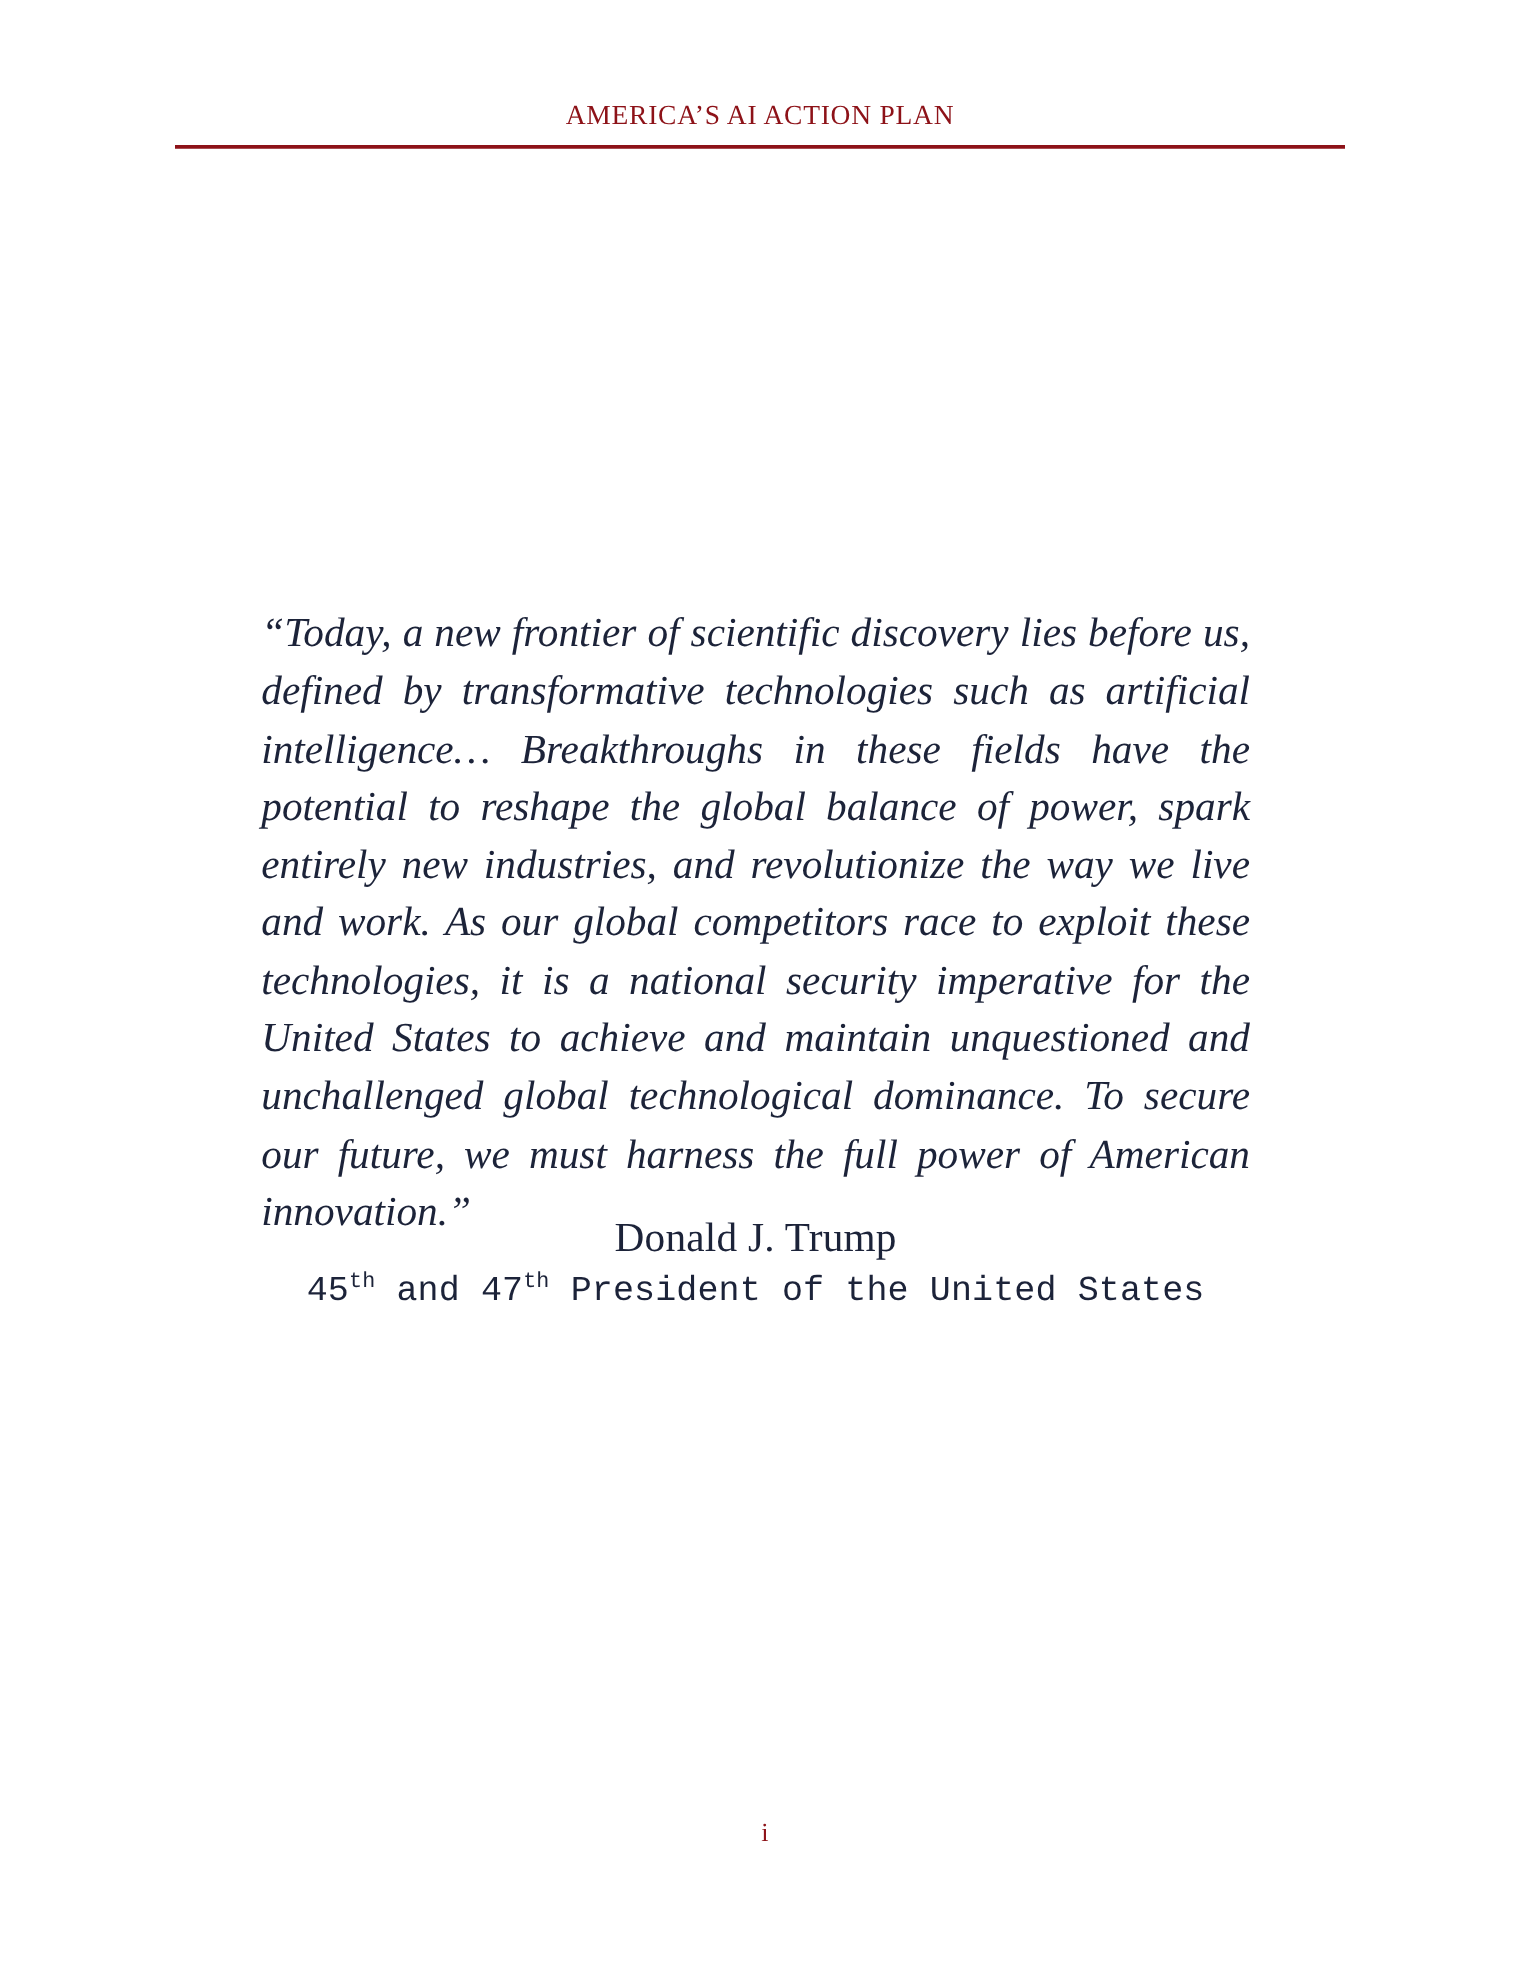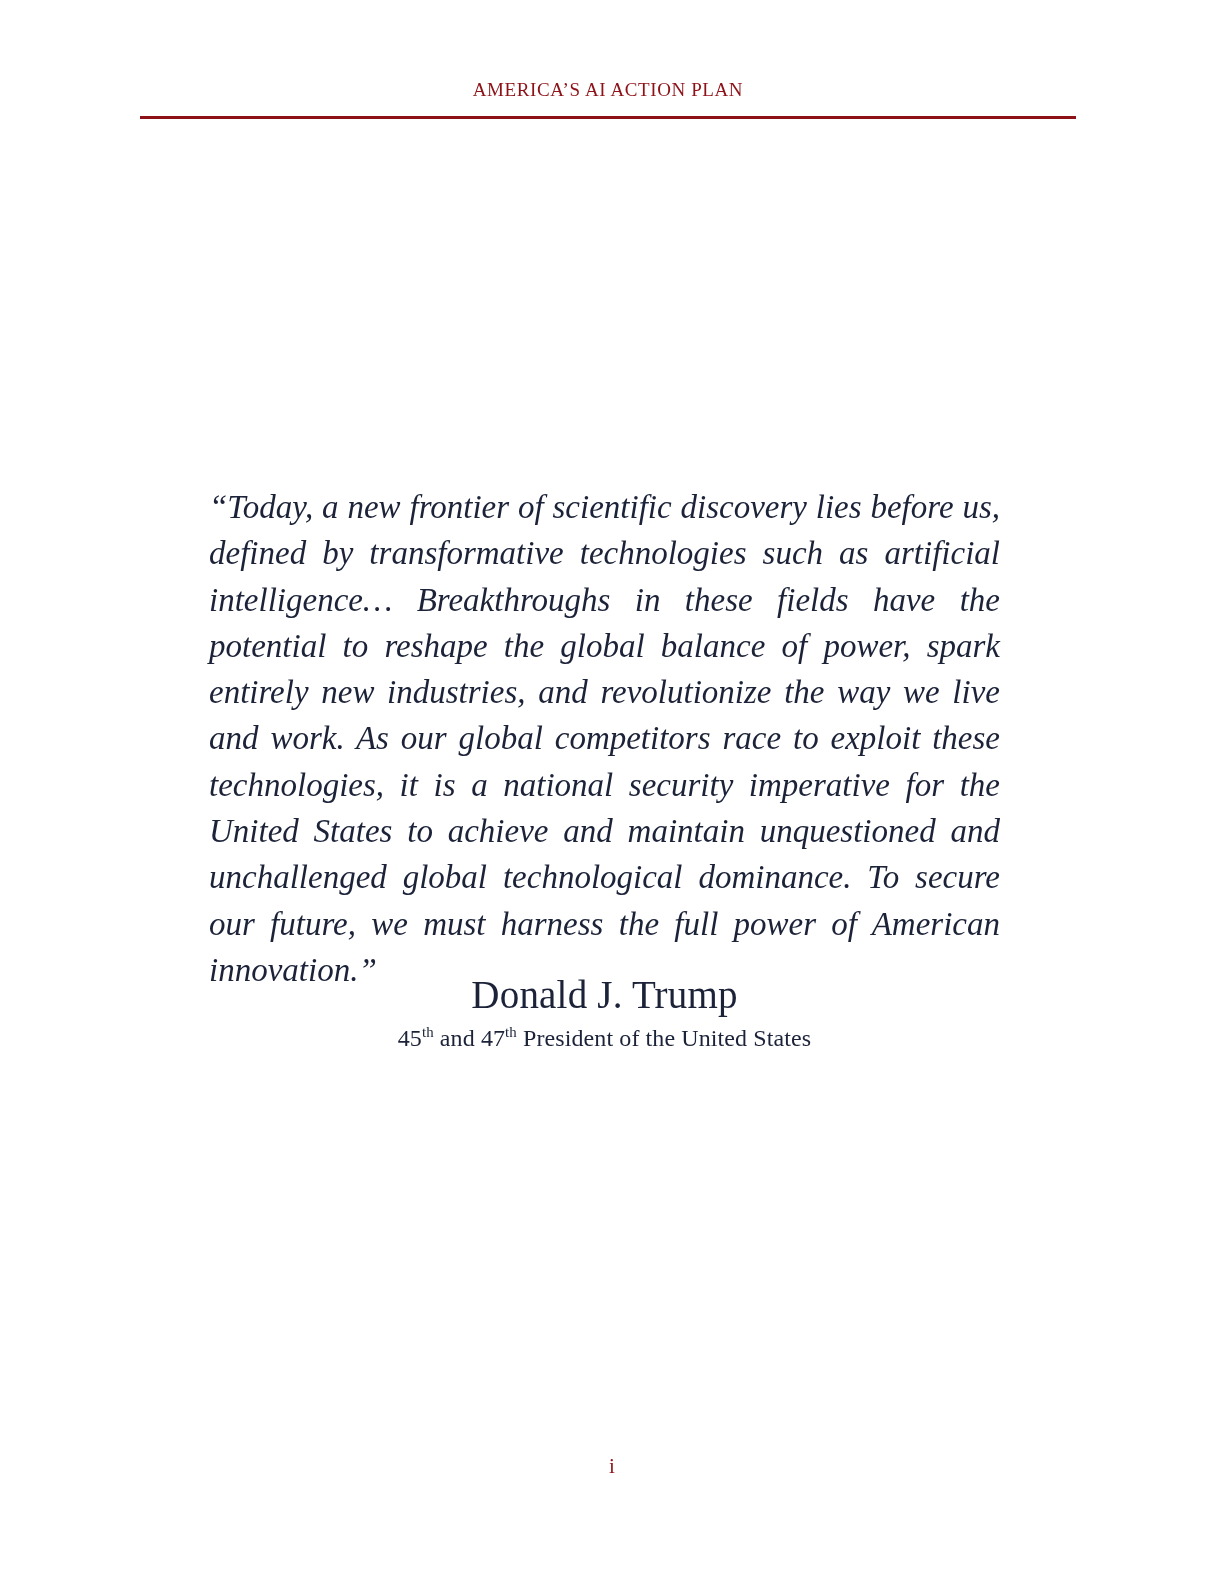--- a/index.html
+++ b/index.html
@@ -25,21 +25,21 @@
     position: absolute;
     left: 140px;
     top: 80px;
     width: 936px;
     text-align: center;
   }
 
   .running-header-title {
     display: inline-block;
     font-family: "Liberation Serif", "DejaVu Serif", serif;
-    font-size: 19px;
+    font-size: 22px;
     letter-spacing: 0.6px;
     color: #8d1218;
     font-weight: 400;
     line-height: 1.1;
     white-space: nowrap;
   }
 
   .header-rule {
     position: absolute;
     left: 140px;
@@ -75,32 +75,32 @@
     position: absolute;
     left: 209px;
     top: 972px;
     width: 791px;
     text-align: center;
     color: #1c2339;
   }
 
   .attribution-name {
     font-family: "Liberation Serif", "DejaVu Serif", serif;
-    font-size: 39px;
+    font-size: 33px;
     font-style: normal;
     font-weight: 400;
     line-height: 1.18;
     letter-spacing: 0.2px;
     white-space: nowrap;
   }
 
   .attribution-role {
     margin-top: 6px;
-    font-family: Liberation Serif, serif;
-    font-size: 24px;
+    font-family: Liberation Mono, monospace;
+    font-size: 28px;
     font-style: normal;
     font-weight: 400;
     line-height: 1.2;
     letter-spacing: 0.1px;
     white-space: nowrap;
   }
 
   .attribution-role sup {
     font-size: 0.62em;
     vertical-align: super;

